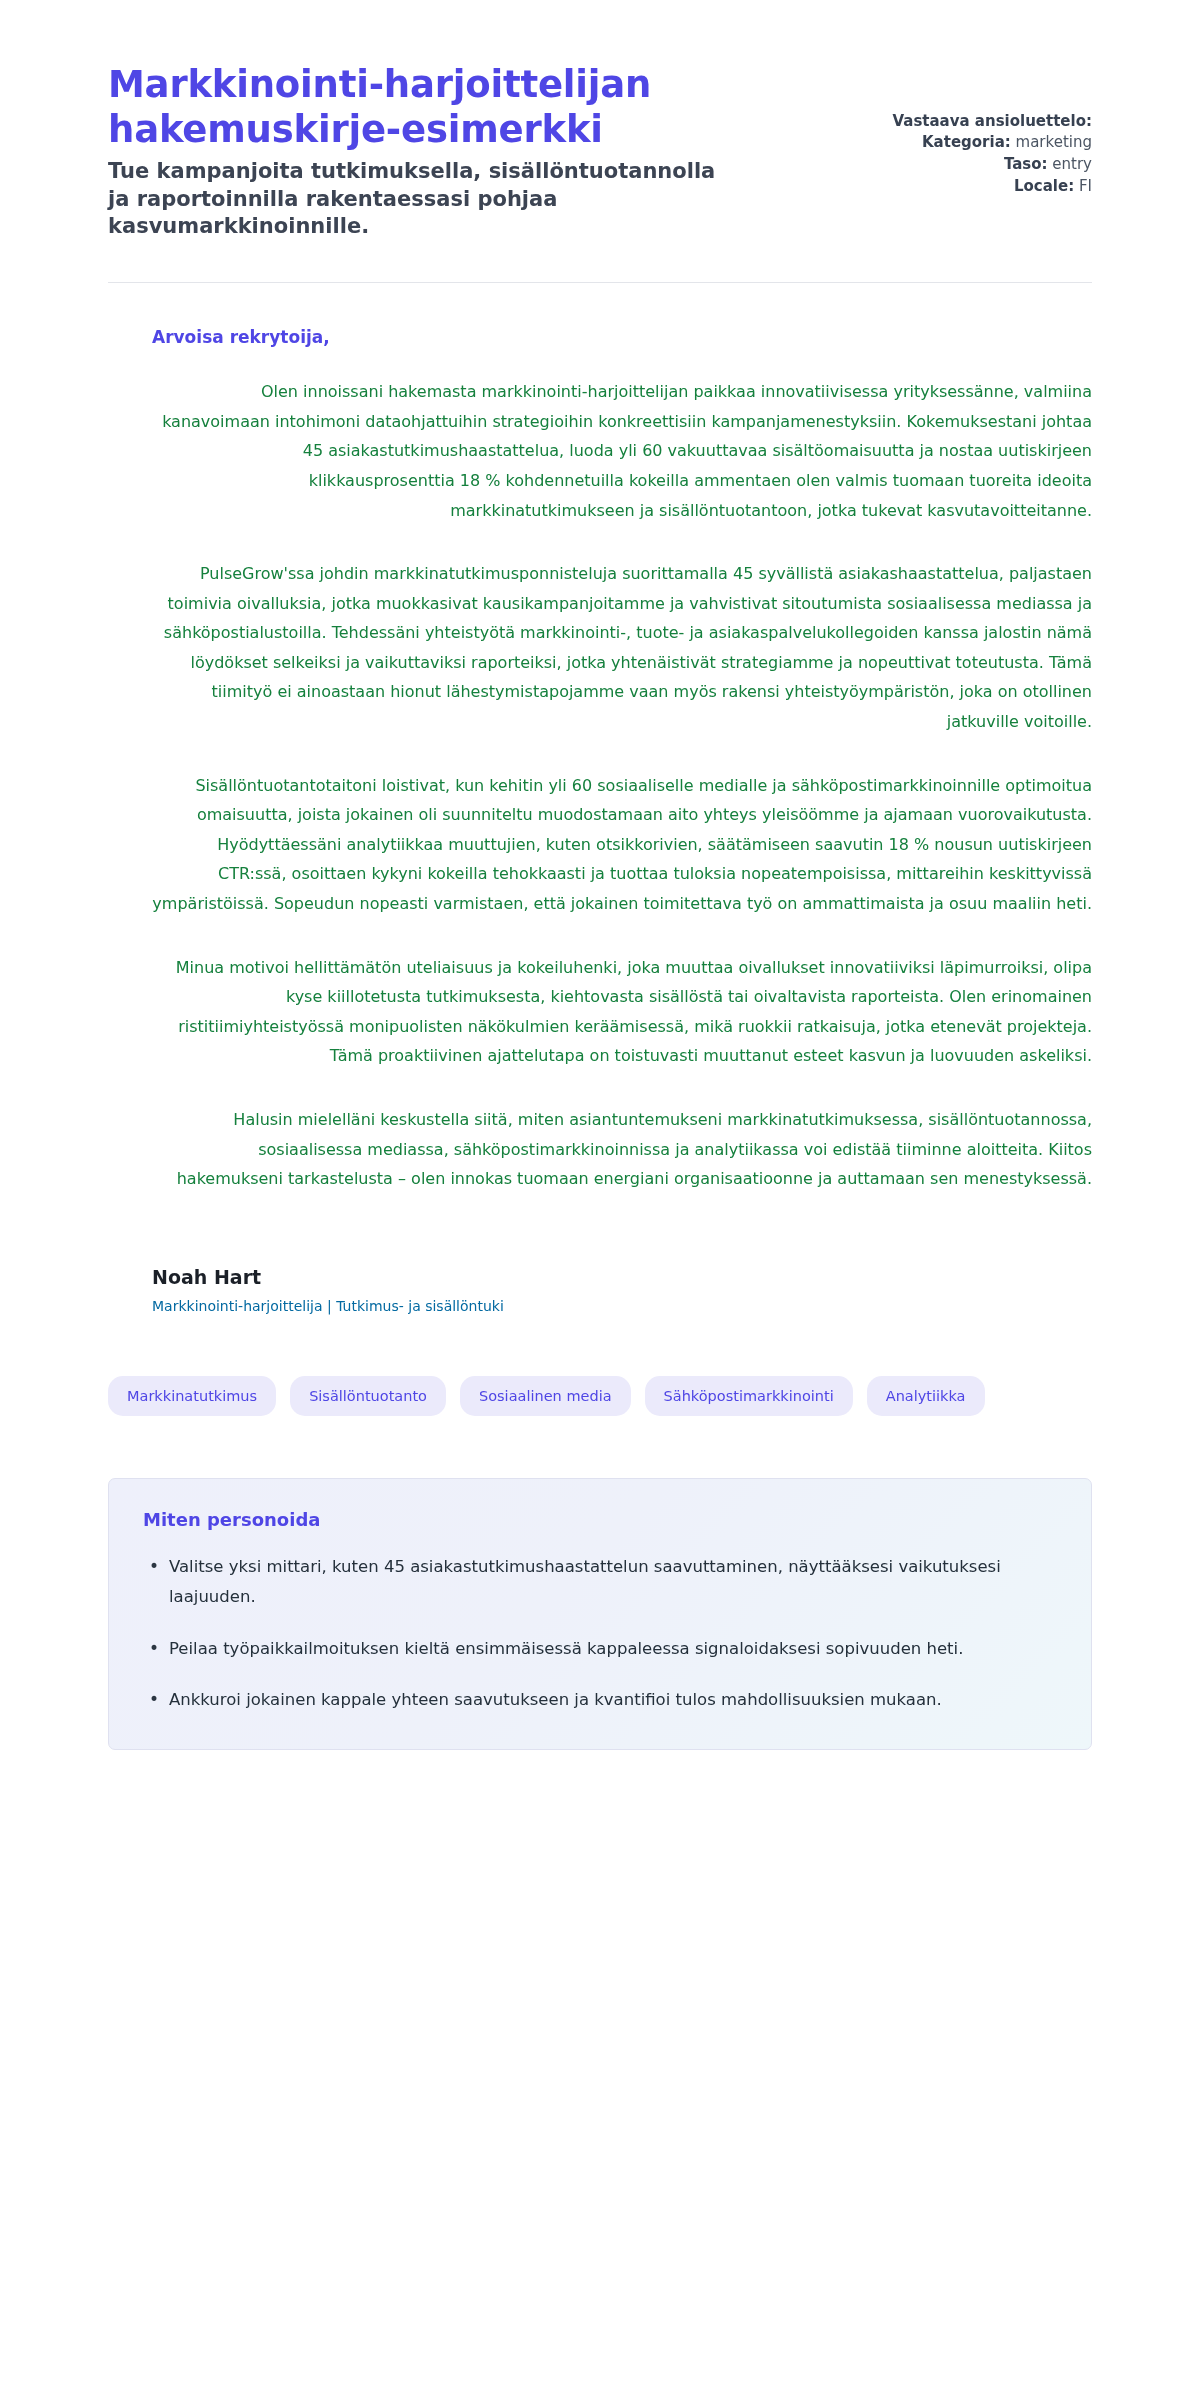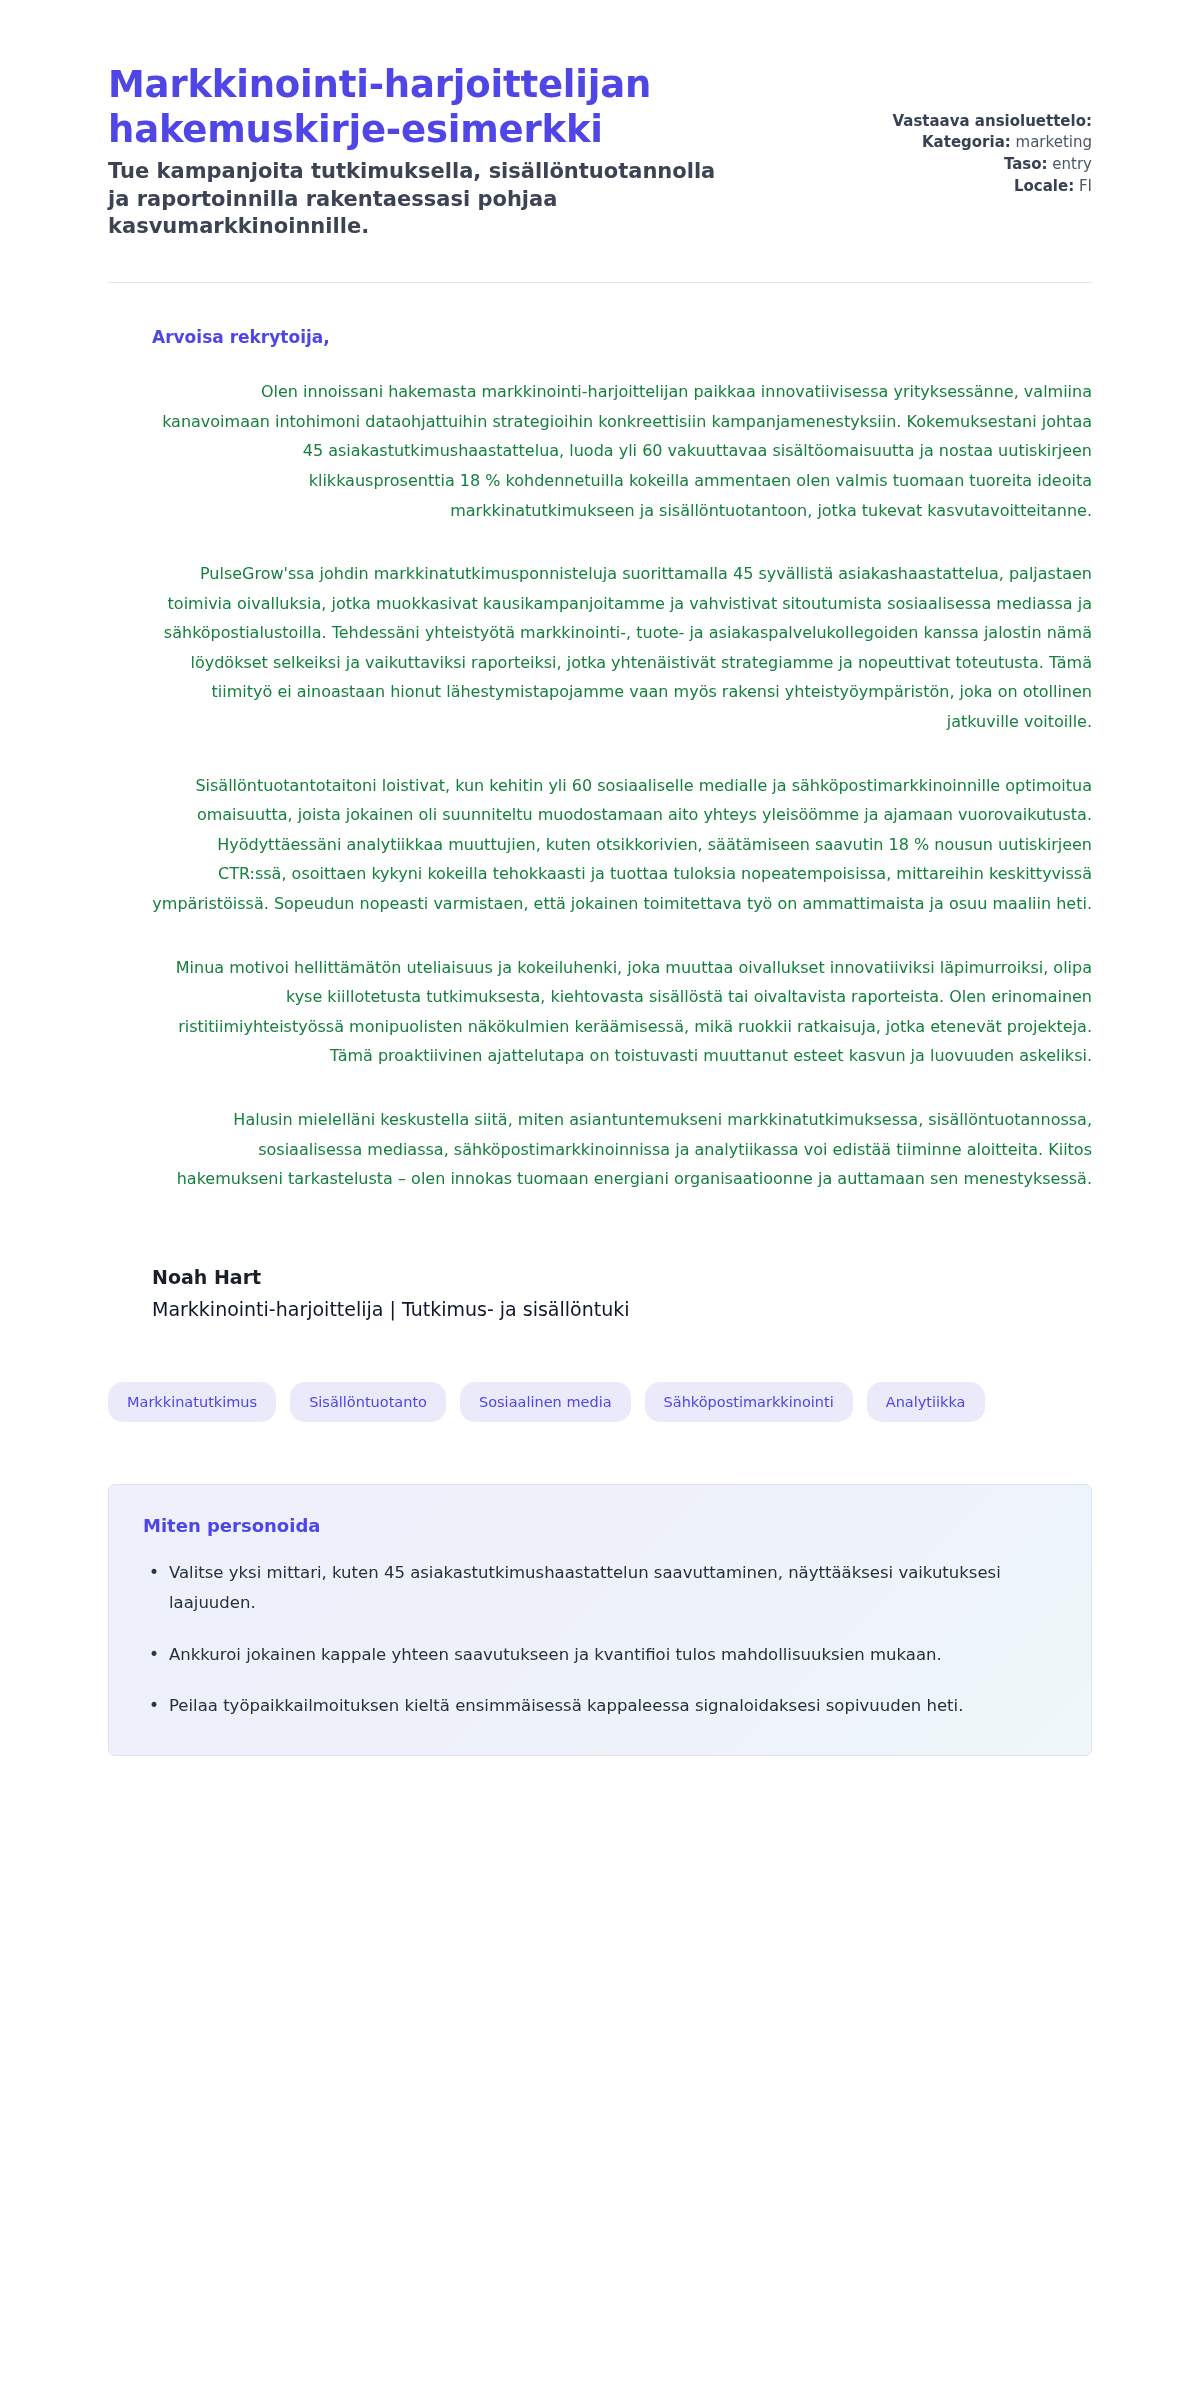--- a/index.html
+++ b/index.html
@@ -96,22 +96,22 @@
   
   .signature { margin-top: 72px; }
   .sig-name {
     margin: 0 0 10px 0;
     font-size: 19px;
     font-weight: 700;
     color: #1b2028;
   }
   .sig-role {
     margin: 0;
-    font-size: 19px;
-    color: #0f172a;
+    font-size: 14px;
+    color: #0369a1;
   }
 
   
   .tags {
     margin-top: 62px;
     display: flex;
     flex-wrap: wrap;
     gap: 14px;
   }
   .tag {
@@ -218,18 +218,18 @@
     <span class="tag">Sisällöntuotanto</span>
     <span class="tag">Sosiaalinen media</span>
     <span class="tag">Sähköpostimarkkinointi</span>
     <span class="tag">Analytiikka</span>
   </div>
 
   <div class="callout">
     <h2 class="callout-title">Miten personoida</h2>
     <ul class="callout-list">
       <li>Valitse yksi mittari, kuten 45 asiakastutkimushaastattelun saavuttaminen, näyttääksesi vaikutuksesi laajuuden.</li>
+      <li>Peilaa työpaikkailmoituksen kieltä ensimmäisessä kappaleessa signaloidaksesi sopivuuden heti.</li>
       <li>Ankkuroi jokainen kappale yhteen saavutukseen ja kvantifioi tulos mahdollisuuksien mukaan.</li>
-      <li>Peilaa työpaikkailmoituksen kieltä ensimmäisessä kappaleessa signaloidaksesi sopivuuden heti.</li>
     </ul>
   </div>
 
 </div>
 
 </body></html>

